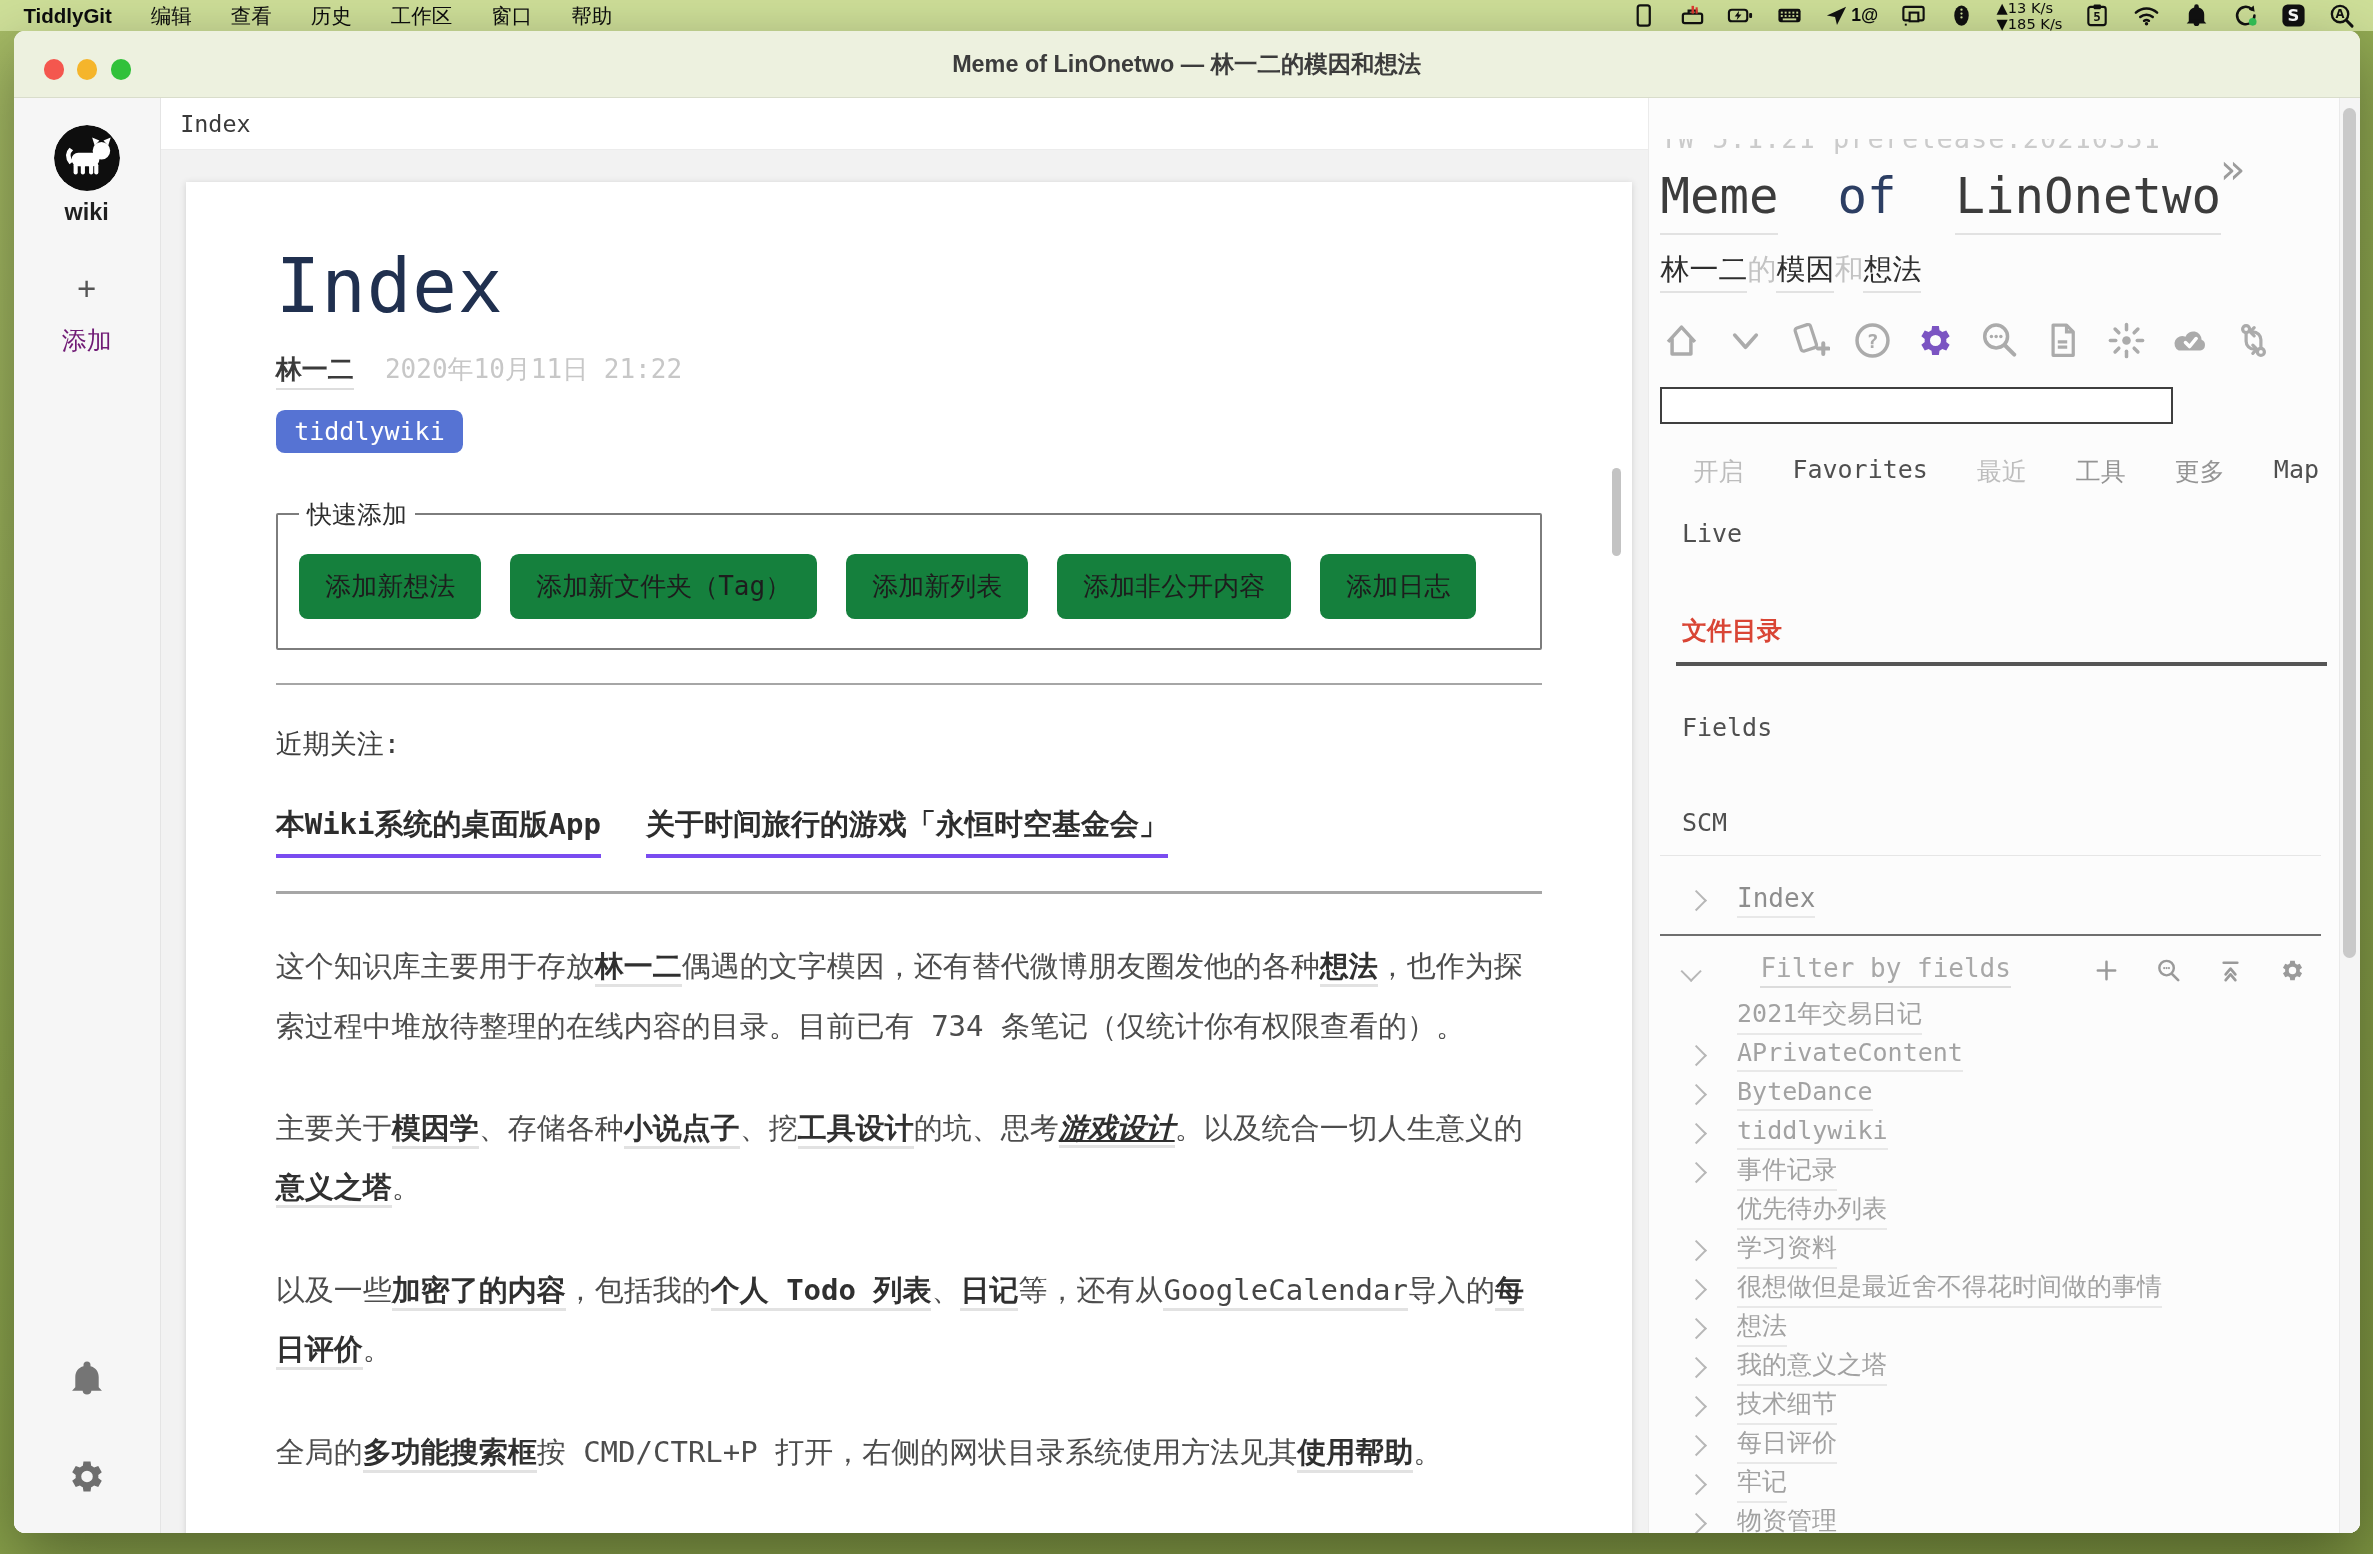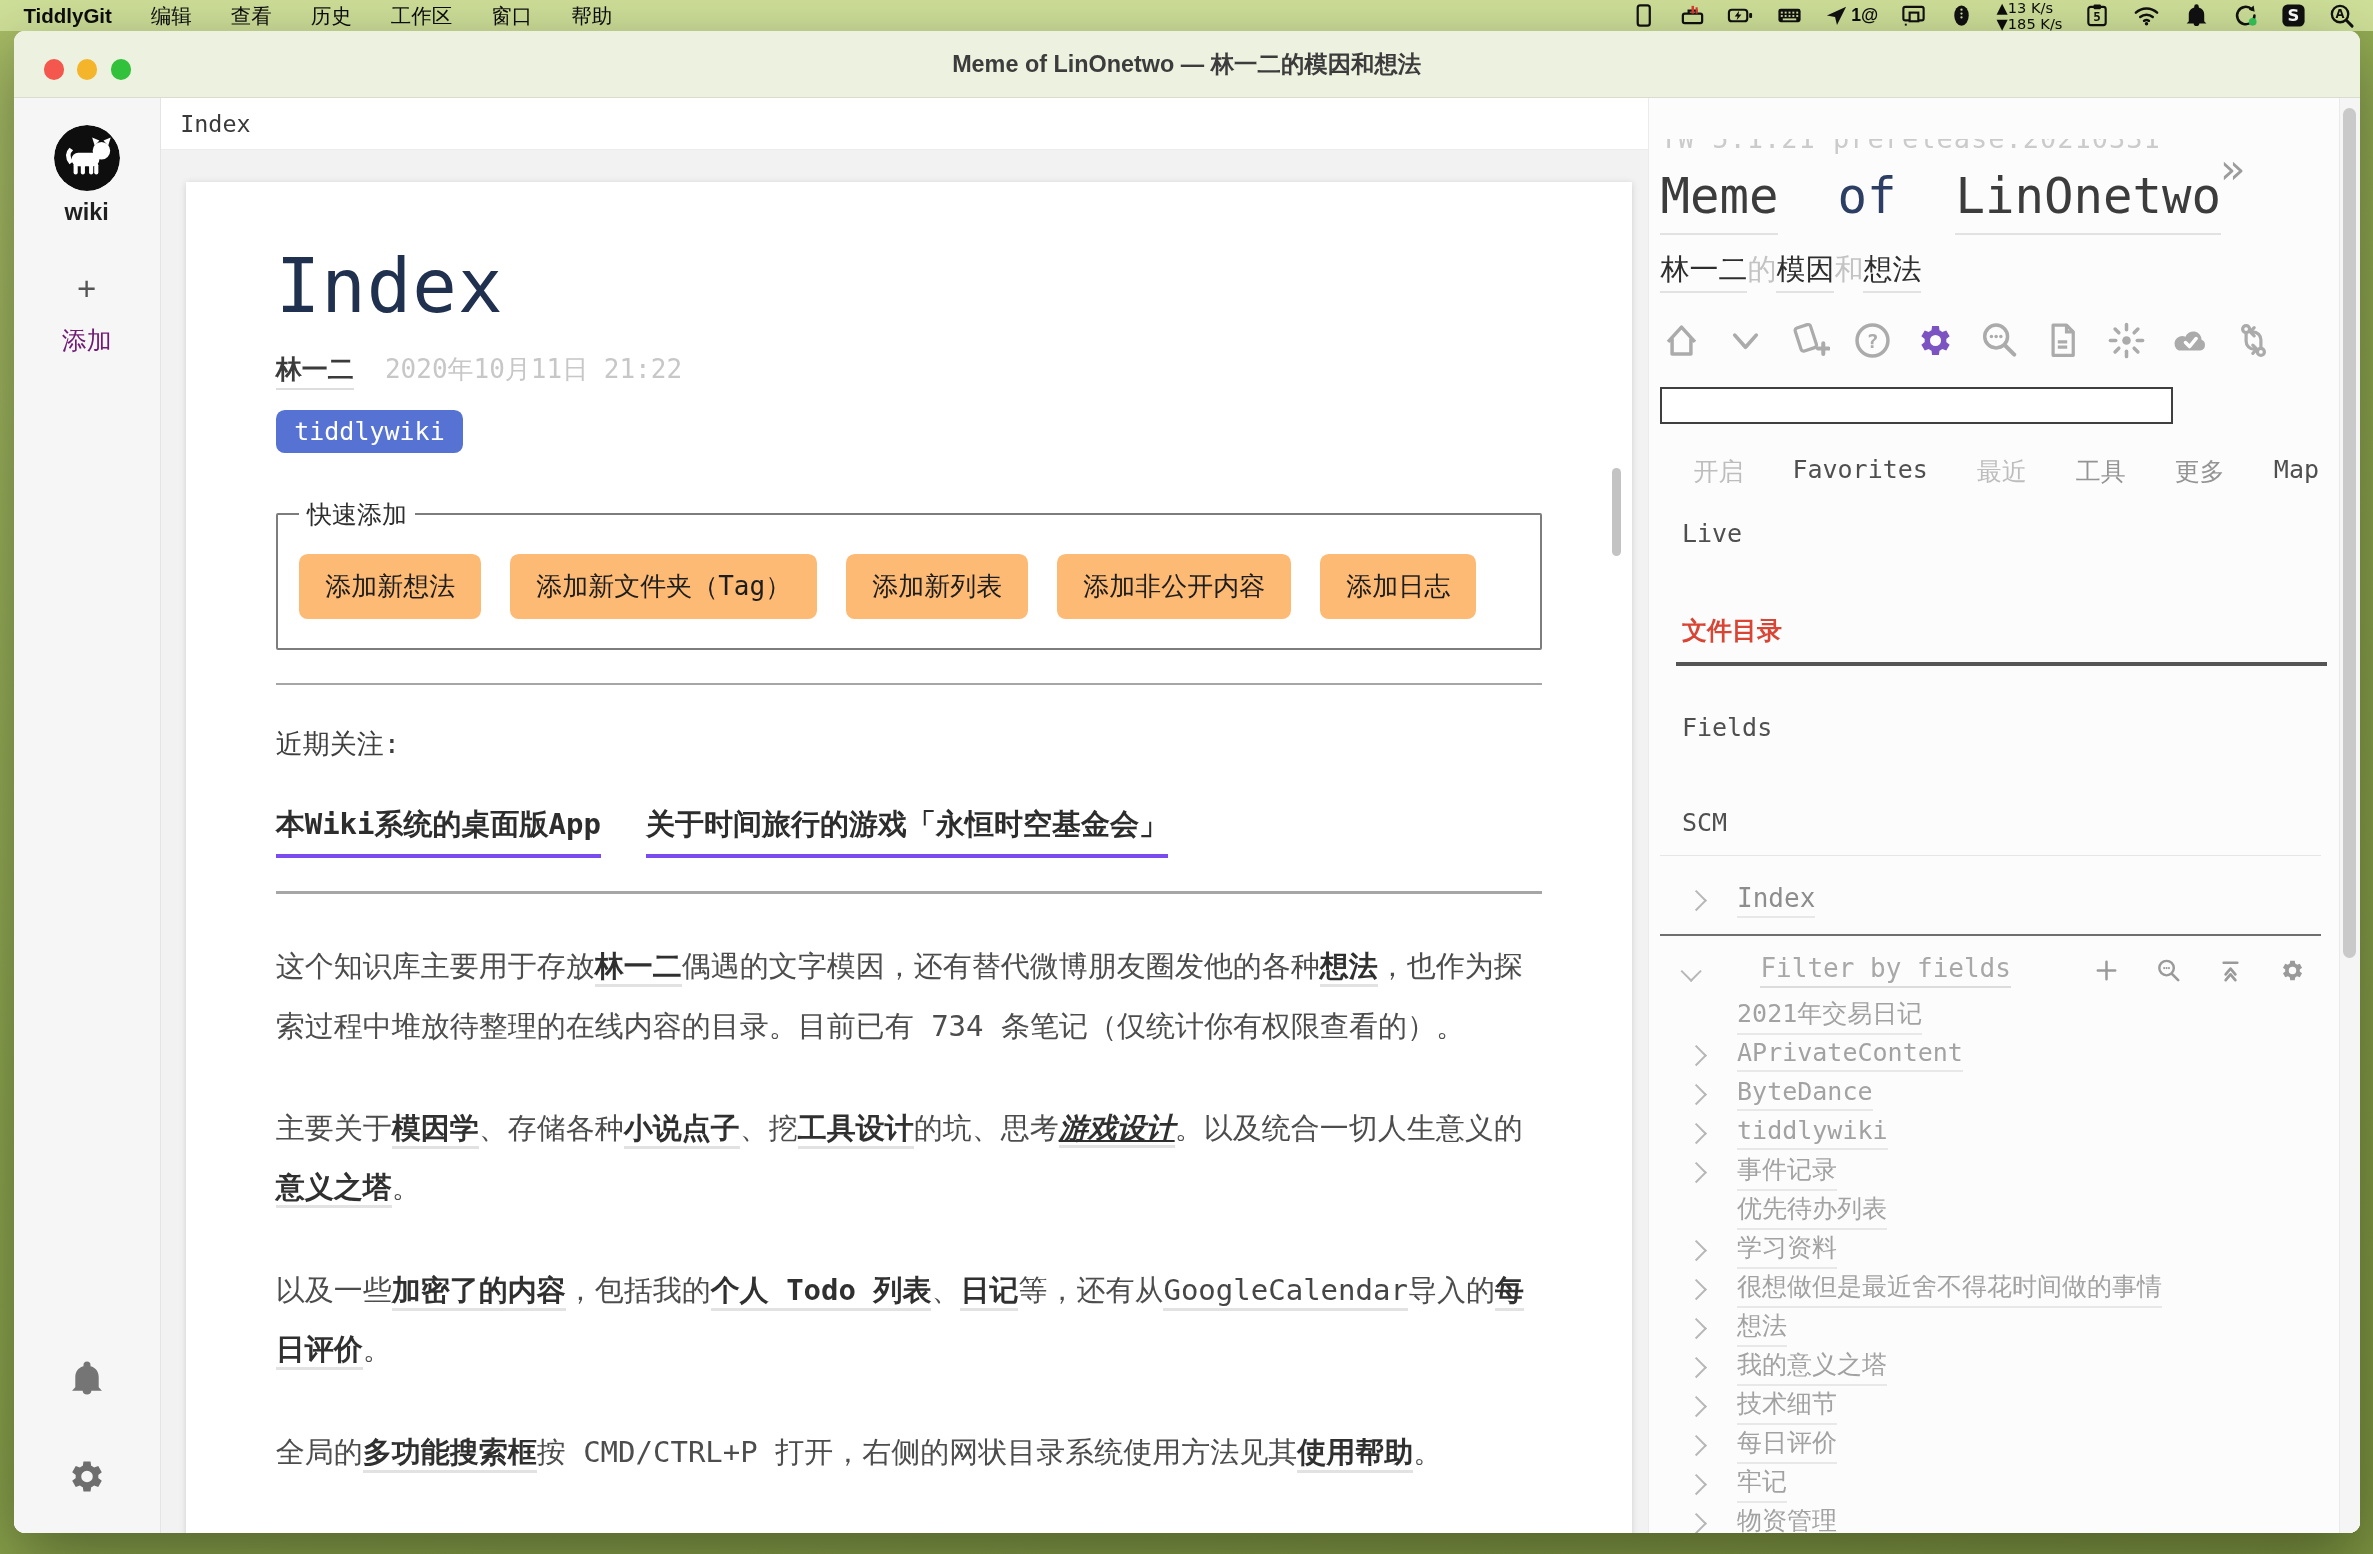--- a/index.html
+++ b/index.html
@@ -50,21 +50,21 @@
   .card h1{margin:21.5px 0 0;font-size:74px;font-weight:500;color:#20304f;letter-spacing:1px;}
   .byline{margin-top:23.4px;font-size:26px;}
   .byline .author{color:#3b3b3b;font-weight:bold;border-bottom:2.9px solid #ddd;padding-bottom:3.9px;}
   .byline .date{color:#c7c7c7;margin-left:15.6px;}
   .tagpill{display:inline-block;margin-top:23.4px;background:#5673d3;color:#fff;font-size:25px;
            padding:6.8px 18.5px;border-radius:8.8px;cursor:pointer;}
   fieldset.quick{margin:45px 0 0;border:2px solid #7d7d7d;border-radius:2px;padding:13.7px 21.5px 29px;}
   fieldset.quick legend{font-size:25px;color:#2e2e2e;padding:0 7.8px;
         font-family:"Liberation Sans","DejaVu Sans",sans-serif;}
   .qbtns{display:flex;gap:29px;margin-top:9.8px;}
-  .qbtn{background:#fdba74;border:none;border-radius:8.8px;padding:14.6px 26px;font-size:26px;color:#1d1d1d;
+  .qbtn{background:#15803d;border:none;border-radius:8.8px;padding:14.6px 26px;font-size:26px;color:#1d1d1d;
         font-family:"DejaVu Sans Mono","DejaVu Sans",sans-serif;cursor:pointer;white-space:nowrap;}
   .card hr{border:none;height:2.9px;background:#a6a6a6;margin:33px 0 0;}
   .recent{margin:41px 0 0;font-size:27px;color:#3e3e3e;}
   .featured{display:flex;gap:45px;margin-top:43px;flex-wrap:wrap;}
   .flink{font-size:29px;font-weight:bold;color:#2d2d2d;border-bottom:4.9px solid #7a4cf0;
          padding-bottom:8.8px;cursor:pointer;white-space:nowrap;}
   .para{margin:43px 0 0;font-size:29px;color:#4d4d4d;line-height:2.05;}
   .seg-plain{}
   .seg-int{font-weight:bold;color:#303030;border-bottom:3.9px solid #e2e2e2;padding-bottom:1px;cursor:pointer;}
   .seg-int-mono{color:#454545;border-bottom:3.9px solid #e2e2e2;padding-bottom:1px;cursor:pointer;}

